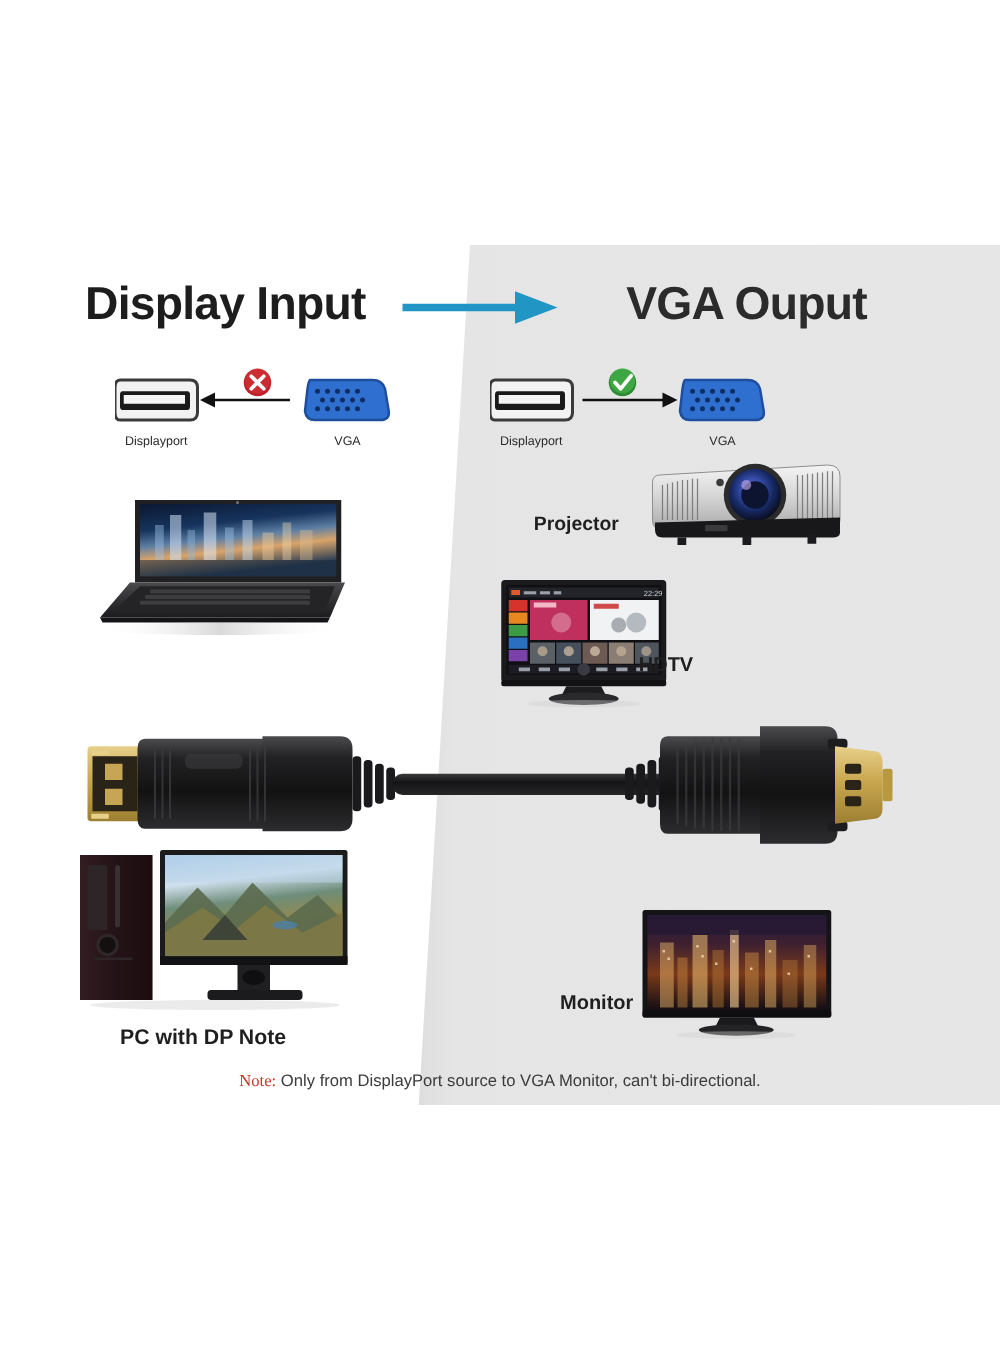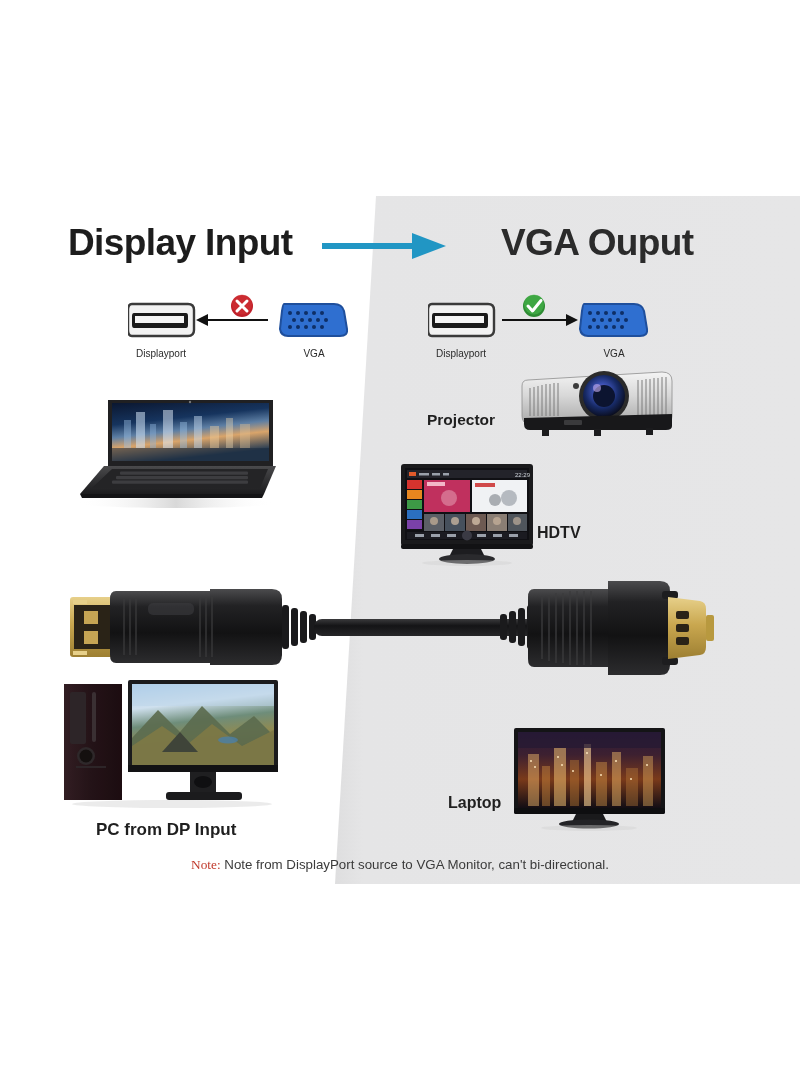--- a/index.html
+++ b/index.html
@@ -36,21 +36,21 @@
     font-size: 37px; font-weight: bold;
     color: #2b2b2b; letter-spacing: -0.6px;
     white-space: nowrap;
     margin-left: 33px;
   }
 
   
   .big-arrow { position: absolute; left: 320px; top: 228px; }
 
   
-  .port-row { position: absolute; margin-left: 36px; }
+  .port-row { position: absolute; }
   .port-row.left  { left: 92px;  top: 292px; }
   .port-row.right { left: 392px; top: 292px; }
 
   .port-label {
     position: absolute;
     font-size: 10px;
     color: #2a2a2a;
     text-align: center;
     white-space: nowrap;
   }
@@ -59,21 +59,21 @@
   .dev-label {
     position: absolute;
     font-weight: bold;
     color: #1f1f1f;
     white-space: nowrap;
   }
   .lbl-laptop    { left: 78px;  top: 518px; font-size: 16.5px; line-height: 23px;
                    white-space: normal; width: 215px; text-align: center; }
   .lbl-pc        { left: 96px;  top: 820px; font-size: 17px; }
   .lbl-projector { left: 427px; top: 411px; font-size: 15.5px; }
-  .lbl-hdtv      { left: 537px; top: 524px; font-size: 16px; }
+  .lbl-hdtv      { left: 511px; top: 524px; font-size: 16px; }
   .lbl-display   { left: 448px; top: 794px; font-size: 16px; }
 
   
   .note {
     position: absolute;
     left: 0; width: 800px; top: 857px;
     text-align: center;
     font-size: 13.3px;
     color: #3b3b3b;
   }
@@ -292,21 +292,21 @@
     <ellipse cx="166" cy="64" rx="10" ry="3.5" fill="#4b7fa8" opacity="0.8"></ellipse>
     <rect x="70" y="8" width="142" height="22" fill="#bdd6ea" opacity="0.55"></rect>
     <rect x="66" y="89" width="150" height="7" fill="#121214"></rect>
 
     <rect x="128" y="96" width="26" height="20" fill="#1f1f21"></rect>
     <ellipse cx="141" cy="106" rx="9" ry="6" fill="#0f0f11"></ellipse>
     <rect x="104" y="116" width="76" height="8" rx="3" fill="#1b1b1d"></rect>
     <ellipse cx="110" cy="128" rx="100" ry="4" fill="#d2d2d2" opacity="0.45"></ellipse>
   </svg>
 
-  <div class="dev-label lbl-pc">PC from DP Input</div>
+  <div class="dev-label lbl-pc">PC with DP Note</div>
 
   <svg class="dev projector" viewBox="0 0 155 72">
     <defs>
       <linearGradient id="projBody" x1="0" y1="0" x2="0" y2="1">
         <stop offset="0" stop-color="#f4f4f4"></stop>
         <stop offset="0.45" stop-color="#d8d8d8"></stop>
         <stop offset="1" stop-color="#a9a9a9"></stop>
       </linearGradient>
       <radialGradient id="lensG" cx="0.45" cy="0.4" r="0.65">
         <stop offset="0" stop-color="#9b6fd6"></stop>
@@ -451,21 +451,21 @@
         <rect x="118" y="52" width="2" height="2"></rect>
     </g>
     <rect x="6" y="6" width="143" height="16" fill="#261a33" opacity="0.75"></rect>
     <rect x="2" y="82" width="151" height="6" rx="2" fill="#0e0e10"></rect>
 
     <path d="M64,88 L91,88 L95,96 L60,96 Z" fill="#1a1a1c"></path>
     <ellipse cx="77" cy="98" rx="30" ry="4.5" fill="#232326"></ellipse>
     <ellipse cx="77" cy="102" rx="48" ry="3" fill="#cfcfcf" opacity="0.4"></ellipse>
   </svg>
 
-  <div class="dev-label lbl-display">Laptop</div>
+  <div class="dev-label lbl-display">Monitor</div>
 
   <svg class="dev cable" viewBox="0 0 700 105">
     <defs>
       <linearGradient id="goldG" x1="0" y1="0" x2="0" y2="1">
         <stop offset="0" stop-color="#e7d08a"></stop>
         <stop offset="0.45" stop-color="#c9a74f"></stop>
         <stop offset="1" stop-color="#9d7f32"></stop>
       </linearGradient>
       <linearGradient id="blkShell" x1="0" y1="0" x2="0" y2="1">
         <stop offset="0" stop-color="#4b4b4d"></stop>
@@ -536,16 +536,16 @@
       <g fill="#2a2317">
         <rect x="616" y="36" width="13" height="8" rx="2"></rect>
         <rect x="616" y="49" width="13" height="8" rx="2"></rect>
         <rect x="616" y="62" width="13" height="8" rx="2"></rect>
       </g>
       <rect x="646" y="40" width="8" height="26" rx="2" fill="#b8993f"></rect>
     </g>
   </svg>
 
   <div class="note">
-    <span class="kw">Note:</span><span> Note from DisplayPort source to VGA Monitor, can't bi-directional.</span>
+    <span class="kw">Note:</span><span> Only from DisplayPort source to VGA Monitor, can't bi-directional.</span>
   </div>
 
 </div>
 
 </body></html>

